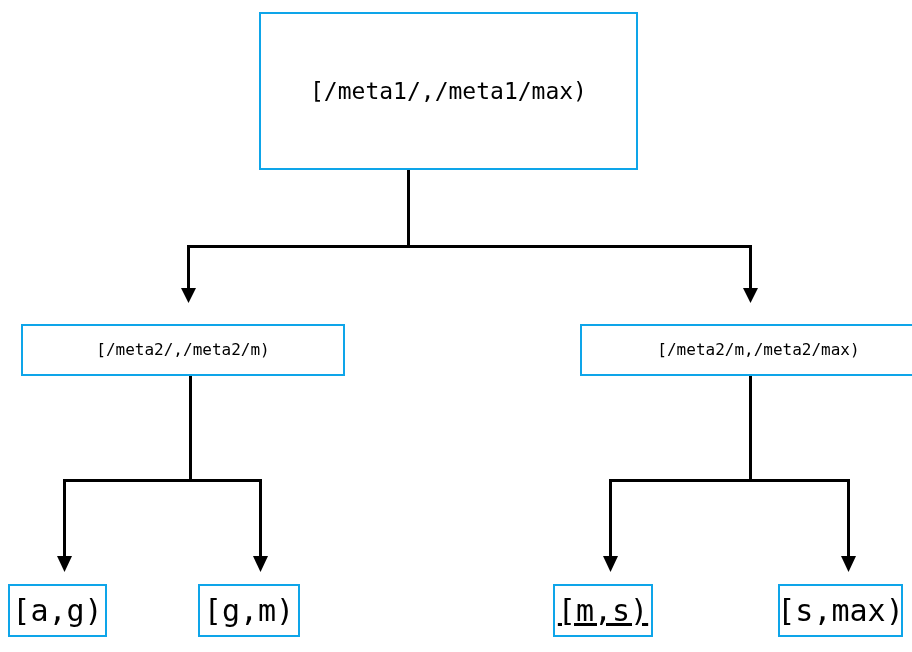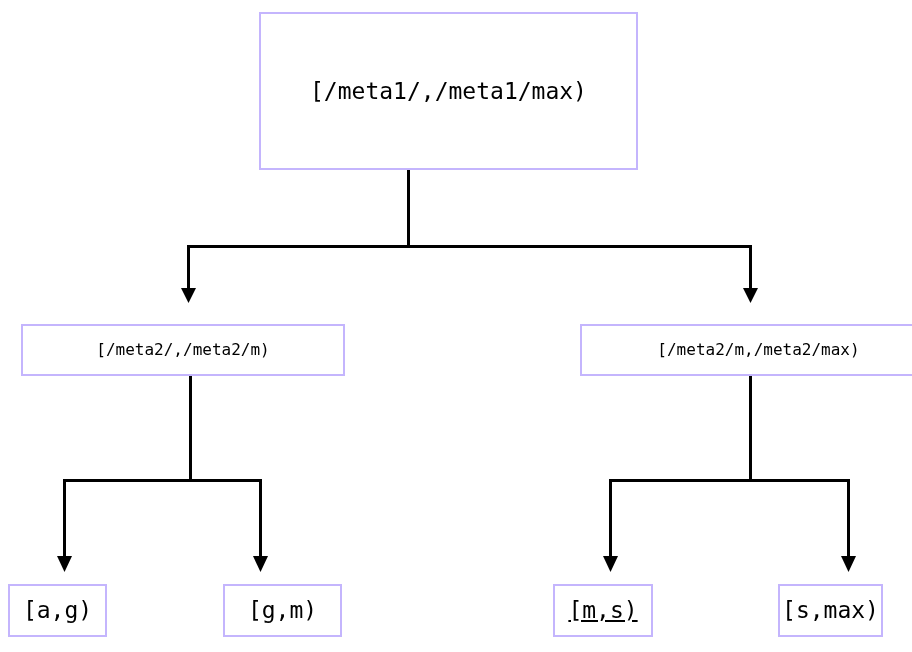--- a/index.html
+++ b/index.html
@@ -21,37 +21,37 @@
   #edges {
     position: absolute;
     left: 0;
     top: 0;
     width: 912px;
     height: 652px;
   }
   .node {
     position: absolute;
     box-sizing: border-box;
-    border: 2px solid #c4b5fd;
+    border: 2px solid #0ea5e9;
     background: #ffffff;
     display: flex;
     align-items: center;
     justify-content: center;
     color: #000000;
     white-space: pre;
     line-height: 1;
   }
   .node-label {
     display: block;
     white-space: pre;
     letter-spacing: 0px;
   }
   .level-root .node-label { font-size: 23px; }
   .level-mid  .node-label { font-size: 16px; }
-  .level-leaf .node-label { font-size: 23px; }
+  .level-leaf .node-label { font-size: 30px; }
 </style>
 </head>
 <body>
 
 <div id="canvas">
 
   <svg id="edges" viewBox="0 0 912 652" width="912" height="652" xmlns="http://www.w3.org/2000/svg">
 
     <g>
       <path d="M 408.5 170 L 408.5 246.5 L 188.5 246.5 L 188.5 289" fill="none" stroke="#000000" stroke-width="3"></path>
@@ -93,25 +93,25 @@
   </div>
 
   <div class="node level-mid" style="left:580px; top:324px; width:357px; height:52px;">
     <span class="node-label">[/meta2/m,/meta2/max)</span>
   </div>
 
   <div class="node level-leaf" style="left:8px; top:584px; width:99px; height:53px;">
     <span class="node-label">[a,g)</span>
   </div>
 
-  <div class="node level-leaf" style="left:223px; top:584px; width:119px; height:53px;">
+  <div class="node level-leaf" style="left:198px; top:584px; width:102px; height:53px;">
     <span class="node-label">[g,m)</span>
   </div>
 
   <div class="node level-leaf" style="left:553px; top:584px; width:100px; height:53px;text-decoration:underline;">
     <span class="node-label">[m,s)</span>
   </div>
 
-  <div class="node level-leaf" style="left:778px; top:584px; width:105px; height:53px;">
+  <div class="node level-leaf" style="left:778px; top:584px; width:125px; height:53px;">
     <span class="node-label">[s,max)</span>
   </div>
 
 </div>
 
 </body></html>

